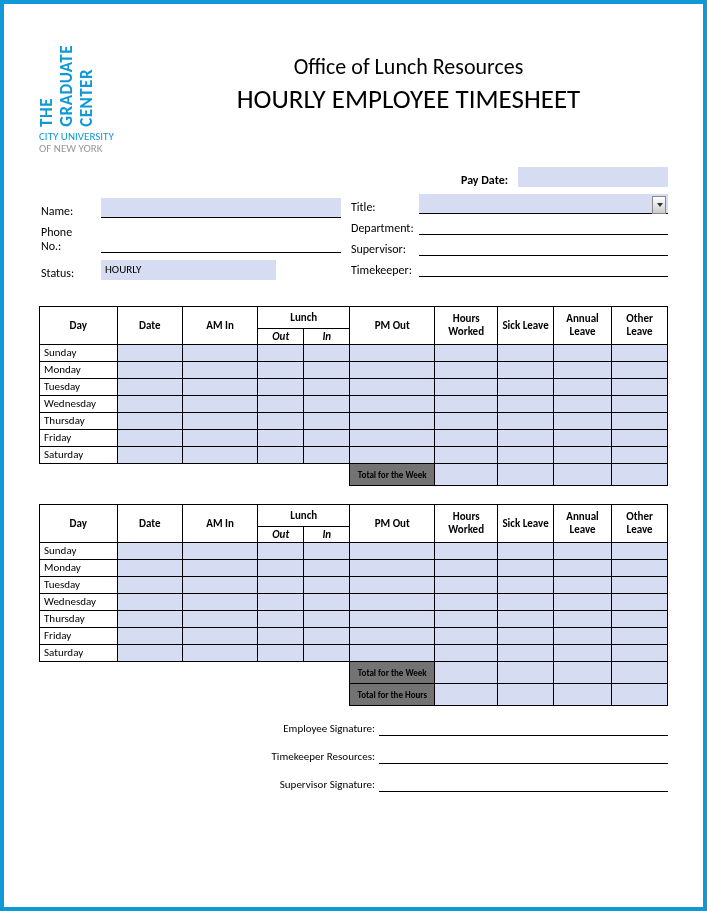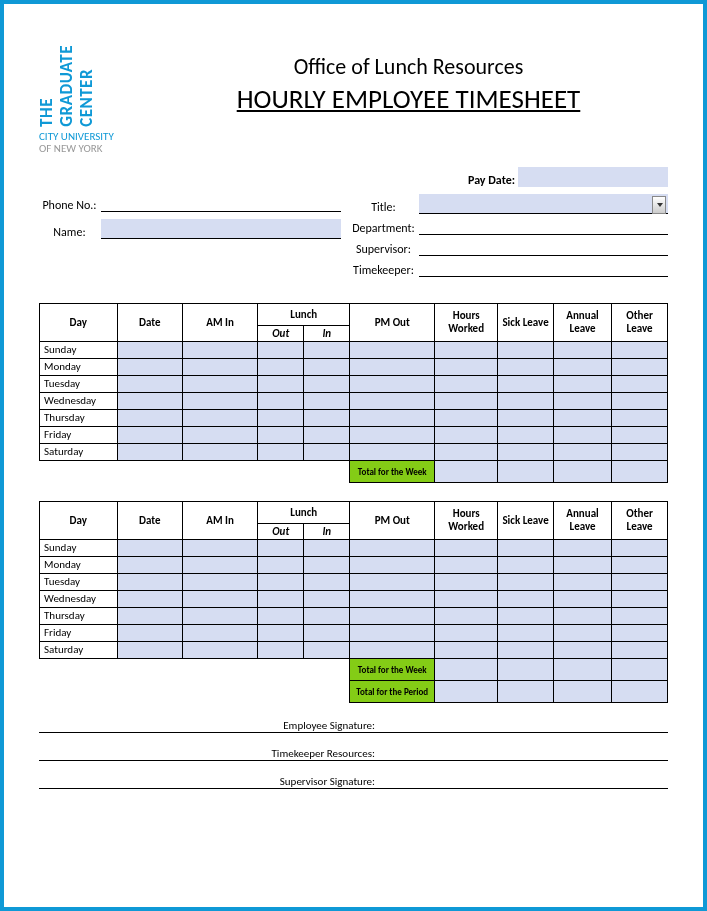--- a/index.html
+++ b/index.html
@@ -6,41 +6,41 @@
   body { font-family: Calibri, Arial, sans-serif; background: #fff; }
   .frame { width: 707px; height: 911px; border: 4px solid #0f99d6; padding: 35px 35px 20px 35px; position: relative; }
   .header { display: flex; align-items: flex-start; margin-bottom: 12px; }
   .logo { width: 110px; padding-top: 6px; }
   .logo-block { display: flex; align-items: flex-end; gap: 4px; }
   .logo-text { writing-mode: vertical-rl; transform: rotate(180deg); font-size: 17px; font-weight: 900; color: #0f99d6; line-height: 0.95; letter-spacing: 0.5px; }
   .logo-sub { font-size: 11px; line-height: 1.1; margin-top: 4px; color: #0f99d6; }
   .logo-sub .l2 { color: #999; }
   .titles { flex: 1; text-align: center; padding-top: 14px; }
   .titles .t1 { font-size: 22px; }
-  .titles .t2 { font-size: 27px; font-weight: 400; margin-top: 2px; text-decoration: underline; }
+  .titles .t2 { font-size: 27px; font-weight: 400; margin-top: 2px; }
   .info { display: flex; gap: 10px; font-size: 12px; }
   .info-col { display: flex; flex-direction: column; gap: 7px; }
   .info-col.left { margin-left: 2px; }
   .field { display: flex; align-items: flex-end; }
-  .field label { text-align: center; padding-right: 3px; }
+  .field label { text-align: left; padding-right: 10px; }
   .field .box { height: 20px; background: #d6ddf2; border-bottom: 1px solid #000; display:flex; align-items:center; padding-left:4px; font-size:11px; }
   .field .line { height: 14px; border-bottom: 1px solid #000; }
   .dropdown { position: relative; }
   .dropdown::after { content: ""; position: absolute; right: 2px; top: 2px; width: 12px; height: 16px; background: linear-gradient(#fff,#ccc); border:1px solid #888; }
   .dropdown::before { content: ""; position: absolute; right: 5px; top: 9px; border-left:3px solid transparent; border-right:3px solid transparent; border-top:4px solid #333; z-index:1;}
   table.ts { border-collapse: collapse; width: 100%; margin-top: 26px; font-size: 11px; }
   table.ts th, table.ts td { border: 1px solid #000; text-align: center; }
   table.ts th { font-weight: 700; background: #fff; height: 22px; }
   table.ts th.sub { font-style: italic; height: 16px; }
   table.ts td { height: 17px; background: #d6ddf2; }
   table.ts td.dayname { background: #fff; text-align: left; padding-left: 4px; font-weight:400;}
   table.ts td.noborder { border: none; background: #fff; }
-  table.ts td.totlab { background: #84cc16; font-weight:700; font-size:9px; line-height:1; height:22px;}
+  table.ts td.totlab { background: #737373; font-weight:700; font-size:9px; line-height:1; height:22px;}
   .sigs { margin-top: 16px; font-size: 11px; }
-  .sigrow { display:flex; margin-bottom:14px;flex-direction:column; }
+  .sigrow { display:flex; margin-bottom:14px; }
   .sigrow label { width: 340px; text-align:right; padding-right:4px;}
   .sigrow .sl { flex:1; border-bottom:1px solid #000; height:14px;}
 </style>
 </head>
 <body>
 
 <div class="frame">
 
   <div class="header">
     <div class="logo">
@@ -57,26 +57,30 @@
     <div class="titles">
       <div class="t1">Office of Lunch Resources</div>
       <div class="t2">HOURLY EMPLOYEE TIMESHEET</div>
     </div>
   </div>
 
   <div class="info">
     <div class="info-col left" style="width:300px;">
       <div style="height:24px;"></div>
       <div class="field">
+          <label style="width:60px;">Name:</label>
+          <div class="box" style="width:240px;"></div>
+        </div>
+      <div class="field">
           <label style="width:60px;">Phone No.:</label>
           <div class="line" style="width:240px;"></div>
         </div>
       <div class="field">
-          <label style="width:60px;">Name:</label>
-          <div class="box" style="width:240px;"></div>
+          <label style="width:60px;">Status:</label>
+          <div class="box" style="width:175px;border-bottom:none;">HOURLY</div>
         </div>
     </div>
     <div class="info-col" style="flex:1;">
       <div class="field" style="justify-content:flex-end;">
           <label style="font-weight:700;">Pay Date:</label>
           <div class="box" style="width:150px;border-bottom:none;"></div>
         </div>
       <div class="field">
           <label style="width:68px;">Title:</label>
           <div class="box dropdown" style="flex:1;"></div>
@@ -344,21 +348,21 @@
         <tr>
           <td class="noborder" colspan="5"></td>
           <td class="totlab">Total for the Week</td>
           <td></td>
           <td></td>
           <td></td>
           <td></td>
         </tr>
     <tr>
           <td class="noborder" colspan="5"></td>
-          <td class="totlab">Total for the Period</td>
+          <td class="totlab">Total for the Hours</td>
           <td></td>
           <td></td>
           <td></td>
           <td></td>
         </tr>
   </tbody>
     </table>
 
   <div class="sigs">
     <div class="sigrow">

